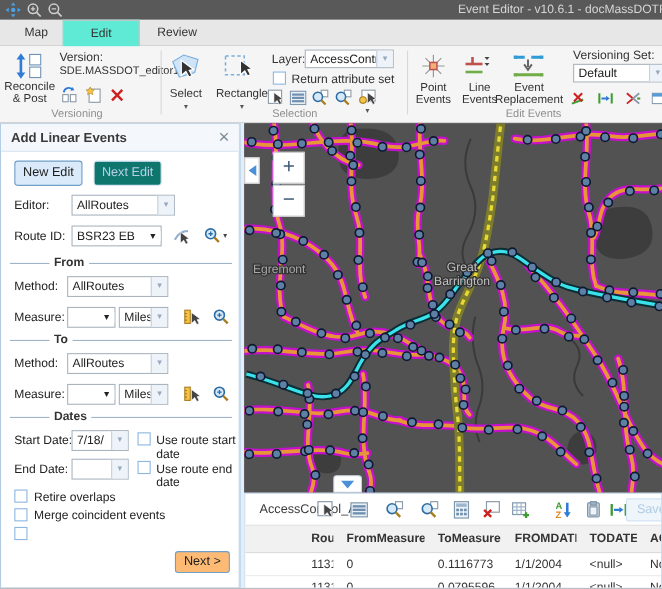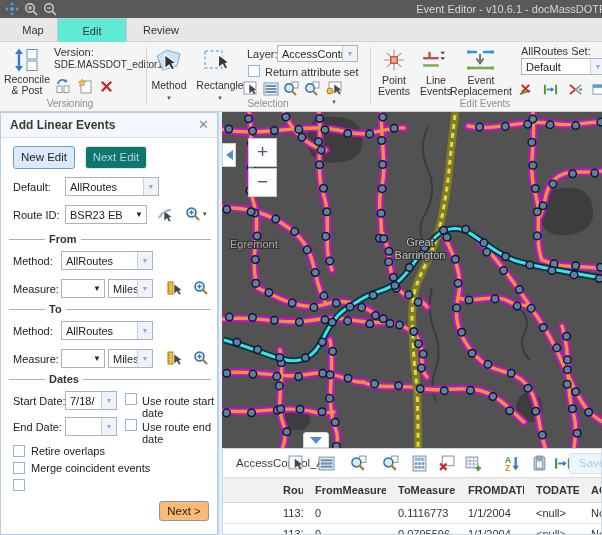--- a/index.html
+++ b/index.html
@@ -249,21 +249,21 @@
     <span class="i16" style="position:absolute;left:99px;top:37px"><svg width="15" height="15">
           <use href="#sym-redx"></use>
         </svg></span>
     <div class="rgroup-label" style="left:30px;width:80px">Versioning</div>
     <div class="rsep" style="left:146px"></div>
 
     <svg style="position:absolute;left:155px;top:5px" width="27" height="27" viewBox="0 0 27 27">
       <path d="M2,9 L12,3 L25,7 L22,19 L8,23 Z" fill="#cfe4f7" stroke="#7aaede"></path>
       <use href="#p-cursor" x="10" y="8" fill="#333" stroke="#fff" stroke-width="0.8" transform="scale(1.4) translate(-3,-2.5)"></use>
     </svg>
-    <div class="bigbtn-label" style="left:146px;top:38px;width:46px">Method</div>
+    <div class="bigbtn-label" style="left:146px;top:38px;width:46px">Select</div>
     <div class="bigbtn-label caret-mini" style="left:146px;top:50px;width:46px">▾</div>
     <svg style="position:absolute;left:203px;top:5px" width="30" height="27" viewBox="0 0 30 27">
       <rect x="2" y="4" width="17" height="17" fill="none" stroke="#7aaede" stroke-dasharray="3 2.4" stroke-width="1.4"></rect>
       <use href="#p-cursor" x="15" y="8" fill="#333" stroke="#fff" stroke-width="0.8" transform="scale(1.3) translate(-3,-2)"></use>
     </svg>
     <div class="bigbtn-label" style="left:192px;top:38px;width:56px">Rectangle</div>
     <div class="bigbtn-label caret-mini" style="left:192px;top:50px;width:56px">▾</div>
     <span class="rlabel" style="left:247px;top:6px">Layer:</span>
     <div class="combo" style="left:277px;top:3px;width:81px;height:17px">
       <span class="val">AccessControl_A</span>
@@ -307,21 +307,21 @@
     <svg style="position:absolute;left:466px;top:6px" width="30" height="24" viewBox="0 0 30 24">
       <path d="M3,4 H11 M17,4 H26" stroke="#2e9bd6" stroke-width="2.6"></path>
       <rect x="1" y="2.5" width="3" height="3" fill="#2e9bd6"></rect>
         <rect x="25" y="2.5" width="3" height="3" fill="#2e9bd6"></rect>
       <path d="M14,6 V13 M10.5,10.5 L14,15.5 L17.5,10.5" stroke="#666" stroke-width="1.8" fill="none"></path>
       <path d="M3,20 H26" stroke="#70ad47" stroke-width="2.6"></path>
       <rect x="1" y="18.5" width="3" height="3" fill="#70ad47"></rect>
         <rect x="25" y="18.5" width="3" height="3" fill="#70ad47"></rect>
     </svg>
     <div class="bigbtn-label" style="left:448px;top:33px;width:66px">Event Replacement</div>
-    <span class="rlabel" style="left:521px;top:3px">AllRoutes Set:</span>
+    <span class="rlabel" style="left:521px;top:3px">Versioning Set:</span>
     <div class="combo" style="left:521px;top:16px;width:85px;height:17px">
       <span class="val">Default</span>
       <span class="cbtn">▼</span>
     </div>
     <span class="i16" style="position:absolute;left:518px;top:40px"><svg width="15" height="15">
           <use href="#sym-splitx"></use>
         </svg></span>
     <span class="i16" style="position:absolute;left:543px;top:40px"><svg width="15" height="15">
           <use href="#sym-bars"></use>
         </svg></span>
@@ -335,21 +335,21 @@
   </div>
 
   <div id="panel">
     <div id="panel-header">
       <span id="panel-title">Add Linear Events</span>
       <span id="panel-close">✕</span>
     </div>
     <div class="pbtn primary" style="left:12px;top:33px;width:62px;line-height:21px">New Edit</div>
     <div class="pbtn disabled" style="left:84px;top:33px;width:62px;line-height:21px">Next Edit</div>
 
-    <span class="plabel" style="left:12px;top:68px">Default:</span>
+    <span class="plabel" style="left:12px;top:68px">Editor:</span>
     <div class="combo" style="left:64px;top:64px;width:94px">
       <span class="val">AllRoutes</span>
       <span class="cbtn">▼</span>
     </div>
 
     <span class="plabel" style="left:12px;top:96px">Route ID:</span>
     <div class="combo" style="left:64px;top:92px;width:82px">
       <span class="val">BSR23 EB</span>
       <span class="cplain">▼</span>
     </div>

